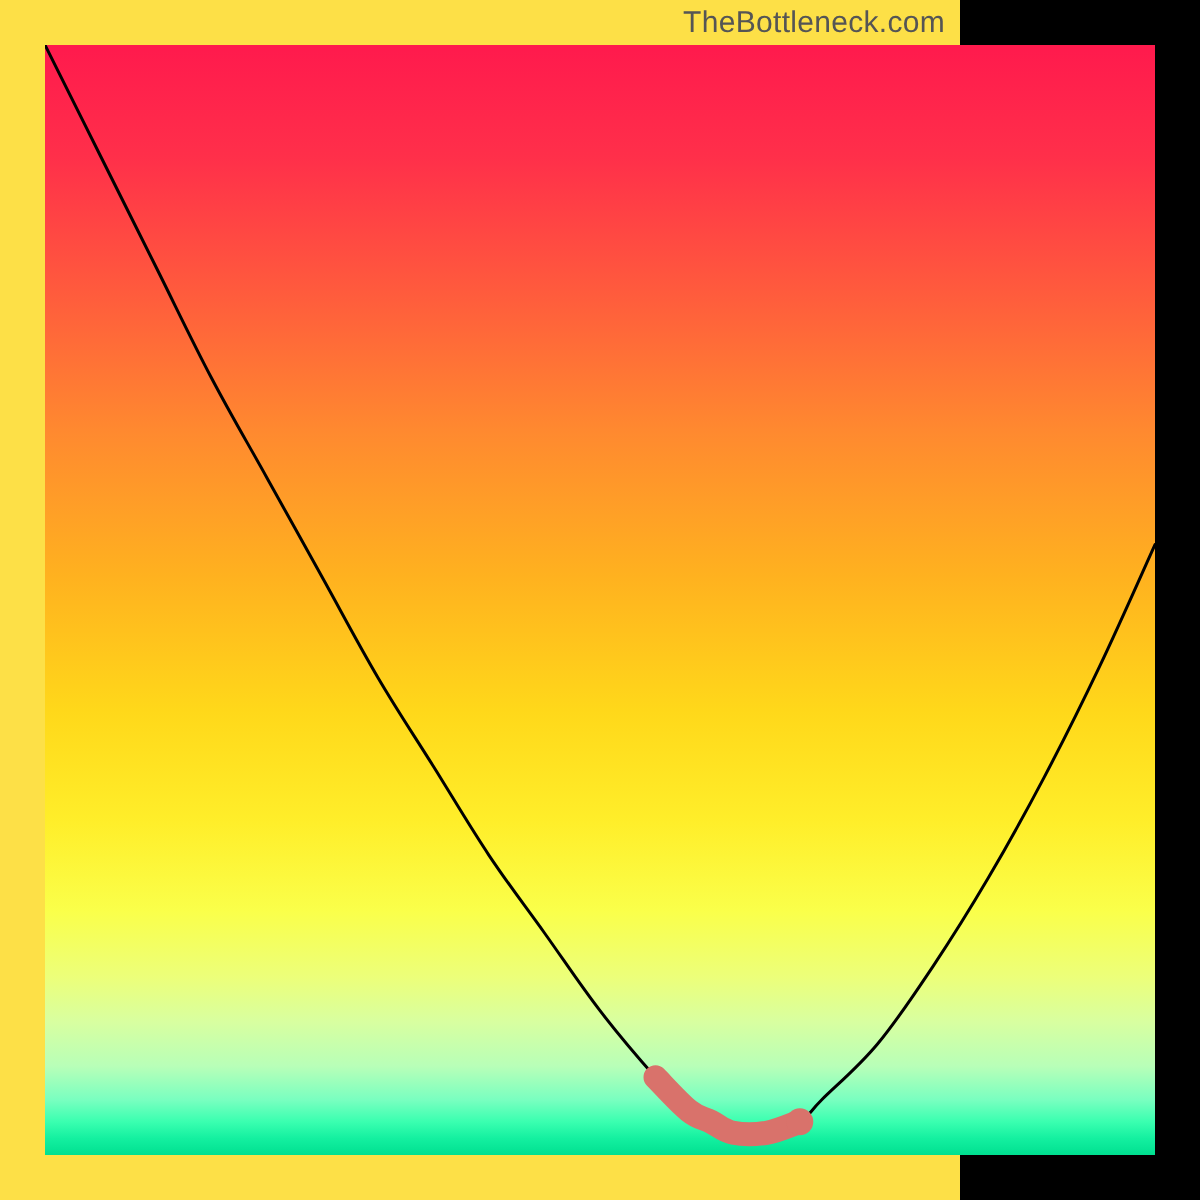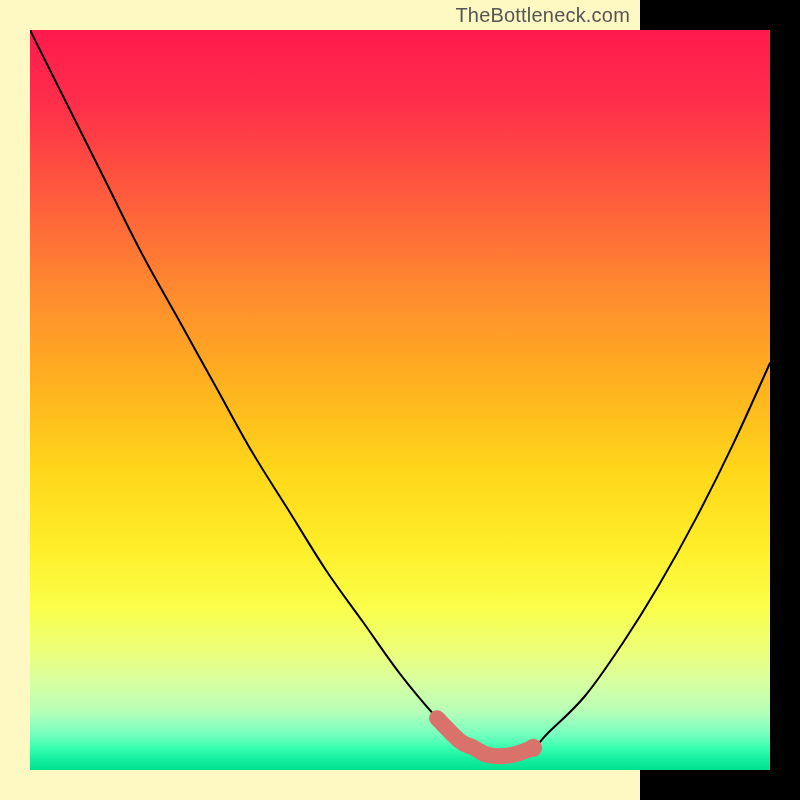--- a/index.html
+++ b/index.html
@@ -8,21 +8,21 @@
     width: 800px;
     height: 800px;
     background: #000;
     overflow: hidden;
     font-family: Arial, Helvetica, sans-serif;
   }
   .frame {
     position: relative;
     width: 640px;
     height: 800px;
-    background: #fef9c3;
+    background: #fde047;
   }
   .plot {
     position: absolute;
     left: 30px;
     top: 30px;
     width: 740px;
     height: 740px;
     background: linear-gradient(
       to bottom,
       #ff1a4d 0%,

